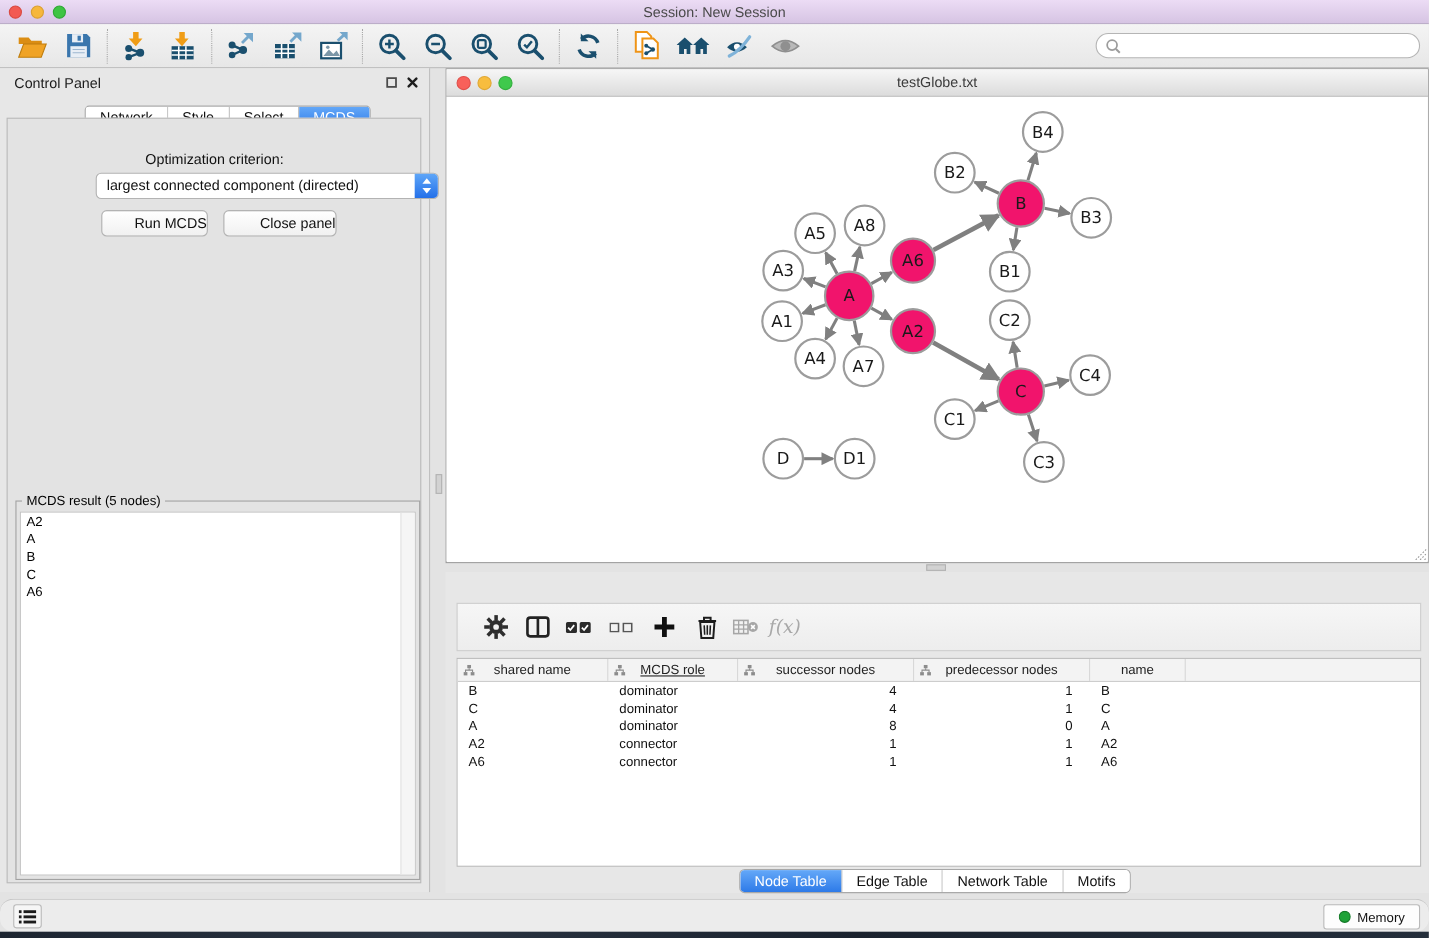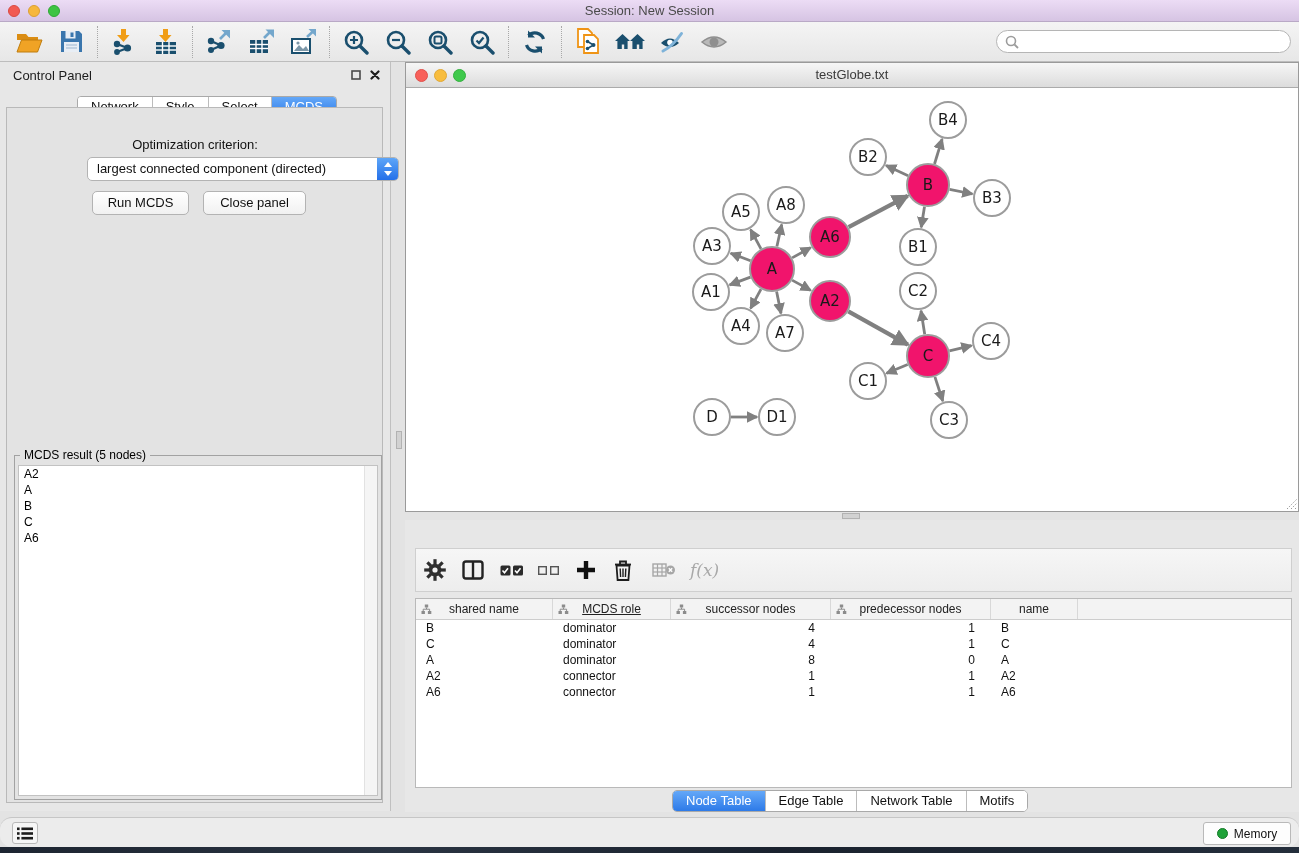--- a/index.html
+++ b/index.html
@@ -39,21 +39,21 @@
   .cp-tab:last-child { border-right:none; }
   .cp-tab.active { background:linear-gradient(#64a8f8,#2d7ae8); color:#fff; }
   .cp-content { position:absolute; left:6px; right:7px; top:45px; bottom:8px;
     border:1px solid #b9b9b9; background:#e3e3e3; }
   .opt-label { position:absolute; left:0; top:75px; width:100%; text-align:center; font-size:13px; color:#111; }
   .combo { position:absolute; left:43px; top:95px; width:312px; height:24px; background:#fff;
     border:1px solid #b3b3b3; border-radius:5px; font-size:13px; color:#111; line-height:22px; padding-left:9px;margin-left:44px; }
   .combo-stepper { position:absolute; right:0; top:0; width:21px; height:22px; border-radius:0 4px 4px 0;
     background:linear-gradient(#5ea6f8,#2470e9); display:flex; align-items:center; justify-content:center; }
   .btn { position:absolute; height:24px; background:linear-gradient(#ffffff,#f1f1f1);
-    border:1px solid #b3b3b3; border-radius:5px; font-size:13px; color:#111; text-align:center; line-height:22px; }
+    border:1px solid #b3b3b3; border-radius:5px; font-size:13px; color:#111; text-align:right; line-height:22px; }
   .btn-run { left:92px; top:129px; width:97px; }
   .btn-close { left:203px; top:129px; width:103px; }
   .groupbox { position:absolute; left:14px; top:393px; width:368px; height:345px; border:1px solid #a2a2a2; }
   .groupbox-title { position:absolute; top:-8px; left:5px; background:#e3e3e3; padding:0 4px; font-size:12px; color:#000; }
   .mcds-list { position:absolute; left:3px; right:3px; top:9px; bottom:3px; background:#fff;
     border:1px solid #c2c2c2; overflow:hidden; }
   .mcds-scroll { position:absolute; right:0; top:0; bottom:0; width:13px; background:#f5f5f5; border-left:1px solid #e2e2e2; }
   .mcds-item { font-size:12px; line-height:16px; padding-left:5px; color:#000; }
 
   
@@ -68,21 +68,21 @@
   svg text { font-family:"DejaVu Sans", sans-serif; }
 
   .split-tick-v { position:absolute; left:396px; top:431px; width:6px; height:18px; background:#d2d2d2; border:1px solid #b2b2b2; }
   .split-tick-h { position:absolute; left:842px; top:513px; width:18px; height:6px; background:#d2d2d2; border:1px solid #b2b2b2; }
 
   
   .table-panel { position:absolute; left:405px; top:520px; width:894px; height:292px; background:#e7e7e7; }
   .tp-toolbar { position:absolute; left:10px; top:28px; width:877px; height:44px;
     background:linear-gradient(#f6f6f6,#ededed); border:1px solid #cfcfcf;
     display:flex; align-items:center; padding:0 8px; gap:0; }
-  .tp-btn { width:38px; height:36px; display:flex; align-items:center; justify-content:flex-start; }
+  .tp-btn { width:38px; height:36px; display:flex; align-items:center; justify-content:flex-end; }
   .fx-label { font-family:"DejaVu Serif", serif; font-style:italic; font-size:17px; color:#a8a8a8; }
   .node-table { position:absolute; left:10px; top:78px; width:877px; height:190px; background:#fff;
     border:1px solid #b9b9b9; overflow:hidden; }
   .tbl-head { display:flex; height:21px; background:#f3f3f3; border-bottom:1px solid #cdcdcd; }
   .tbl-hcell { position:relative; display:flex; align-items:center; justify-content:center;
     font-size:12px; color:#222; border-right:1px solid #d8d8d8; height:100%; }
   .tbl-hcell svg { position:absolute; left:5px; top:5px; }
   .tbl-row { display:flex; height:16px; align-items:center; }
   .tbl-cell { font-size:12px; color:#111; }
   .tbl-cell.left { text-align:left; padding-left:10px; }

